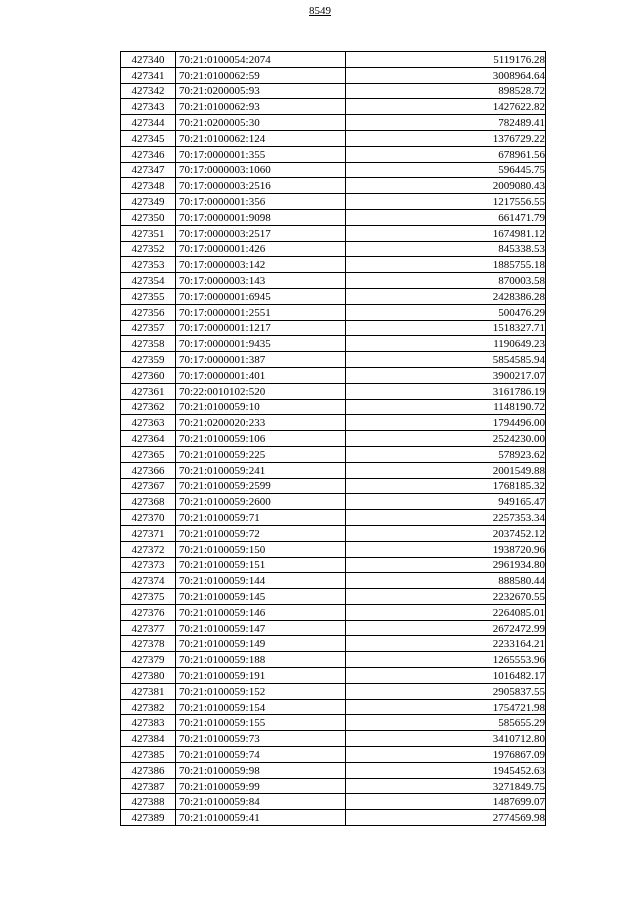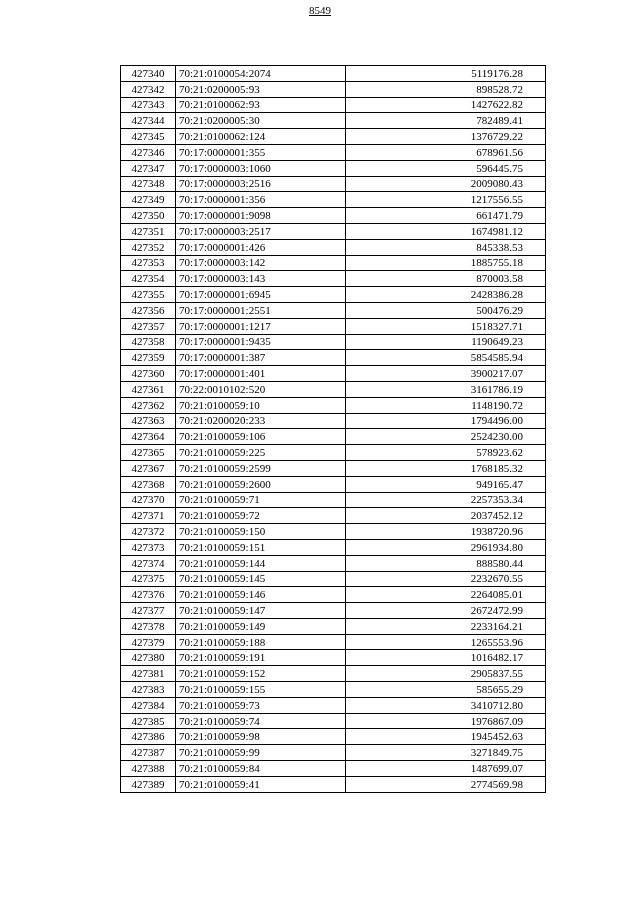--- a/index.html
+++ b/index.html
@@ -19,61 +19,66 @@
     position: absolute;
     top: 4px;
     left: 0;
     width: 100%;
     text-align: center;
     font-size: 11px;
     text-decoration: underline;
   }
   .data-table {
     position: absolute;
-    top: 65px;
+    top: 51px;
     left: 120px;
     border-collapse: collapse;
     table-layout: fixed;
     width: 425px;
     font-size: 11px;
   }
   .data-table td {
     border: 1px solid #000000;
     height: 14.8px;
     padding: 0 3px;
     overflow: hidden;
     white-space: nowrap;
     line-height: 1;
     vertical-align: middle;
   }
   .data-table col.c-id { width: 55px; }
   .data-table col.c-cad { width: 170px; }
   .data-table col.c-val { width: 200px; }
   td.cell-id { text-align: center; }
   td.cell-cad { text-align: left; margin-left: 15px; }
-  td.cell-val { text-align: right; padding-right: 22px; }
+  td.cell-val { text-align: right; padding-right: 0; }
 </style>
 </head>
 <body>
 
 <div class="page-number">8549</div>
 
 <table class="data-table">
   <colgroup>
     <col class="c-id">
     <col class="c-cad">
     <col class="c-val">
   </colgroup>
   <tbody id="table-body">
       <tr>
         <td class="cell-id">427340</td>
         <td class="cell-cad">70:21:0100054:2074</td>
         <td class="cell-val">5119176.28</td>
       </tr>
       <tr>
+        <td class="cell-id">427341</td>
+        <td class="cell-cad">70:21:0100062:59</td>
+        <td class="cell-val">3008964.64</td>
+      </tr>
+      <tr>
         <td class="cell-id">427342</td>
         <td class="cell-cad">70:21:0200005:93</td>
         <td class="cell-val">898528.72</td>
       </tr>
       <tr>
         <td class="cell-id">427343</td>
         <td class="cell-cad">70:21:0100062:93</td>
         <td class="cell-val">1427622.82</td>
       </tr>
       <tr>
@@ -180,20 +185,25 @@
         <td class="cell-id">427364</td>
         <td class="cell-cad">70:21:0100059:106</td>
         <td class="cell-val">2524230.00</td>
       </tr>
       <tr>
         <td class="cell-id">427365</td>
         <td class="cell-cad">70:21:0100059:225</td>
         <td class="cell-val">578923.62</td>
       </tr>
       <tr>
+        <td class="cell-id">427366</td>
+        <td class="cell-cad">70:21:0100059:241</td>
+        <td class="cell-val">2001549.88</td>
+      </tr>
+      <tr>
         <td class="cell-id">427367</td>
         <td class="cell-cad">70:21:0100059:2599</td>
         <td class="cell-val">1768185.32</td>
       </tr>
       <tr>
         <td class="cell-id">427368</td>
         <td class="cell-cad">70:21:0100059:2600</td>
         <td class="cell-val">949165.47</td>
       </tr>
       <tr>
@@ -248,20 +258,25 @@
       </tr>
       <tr>
         <td class="cell-id">427380</td>
         <td class="cell-cad">70:21:0100059:191</td>
         <td class="cell-val">1016482.17</td>
       </tr>
       <tr>
         <td class="cell-id">427381</td>
         <td class="cell-cad">70:21:0100059:152</td>
         <td class="cell-val">2905837.55</td>
+      </tr>
+      <tr>
+        <td class="cell-id">427382</td>
+        <td class="cell-cad">70:21:0100059:154</td>
+        <td class="cell-val">1754721.98</td>
       </tr>
       <tr>
         <td class="cell-id">427383</td>
         <td class="cell-cad">70:21:0100059:155</td>
         <td class="cell-val">585655.29</td>
       </tr>
       <tr>
         <td class="cell-id">427384</td>
         <td class="cell-cad">70:21:0100059:73</td>
         <td class="cell-val">3410712.80</td>

